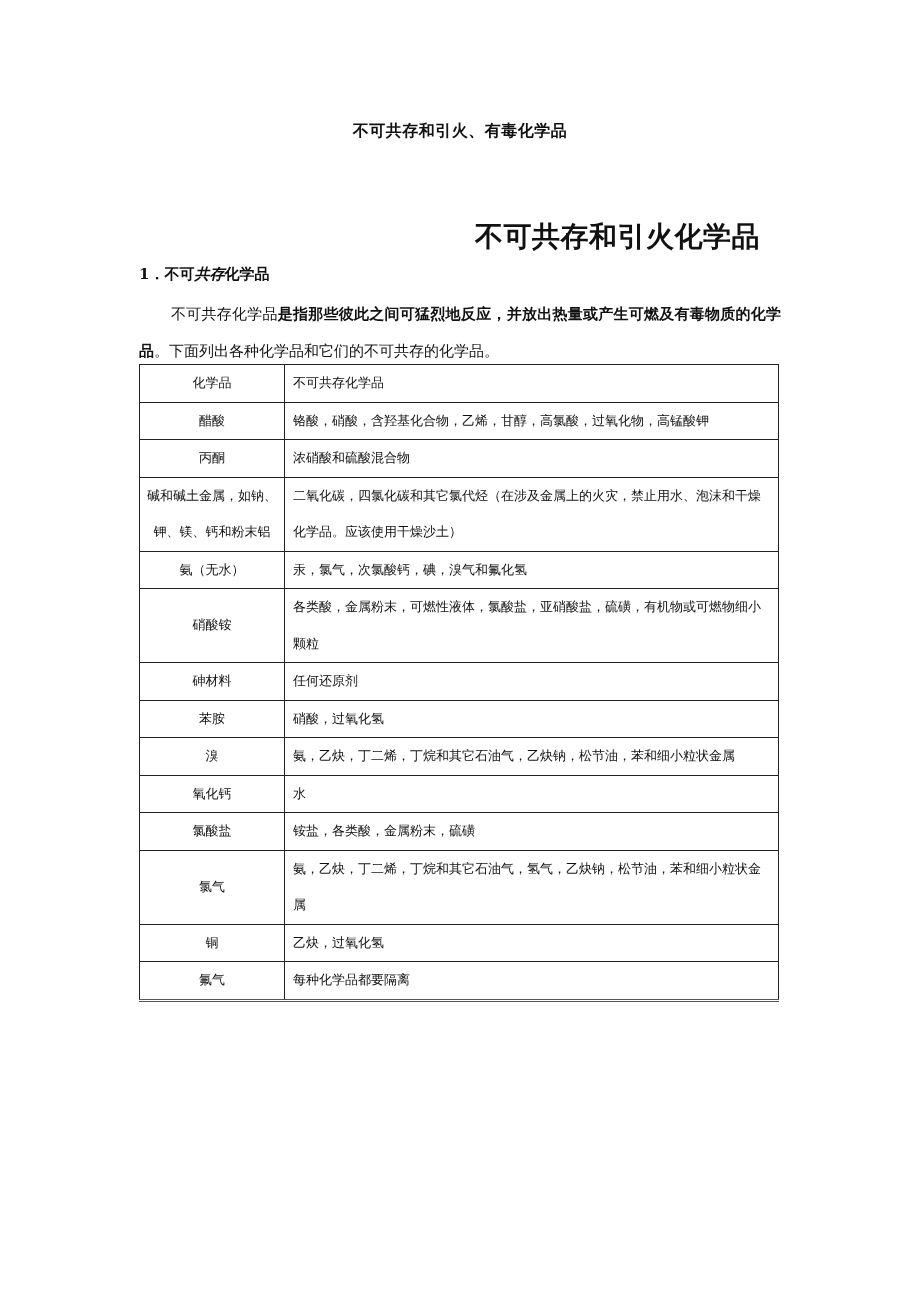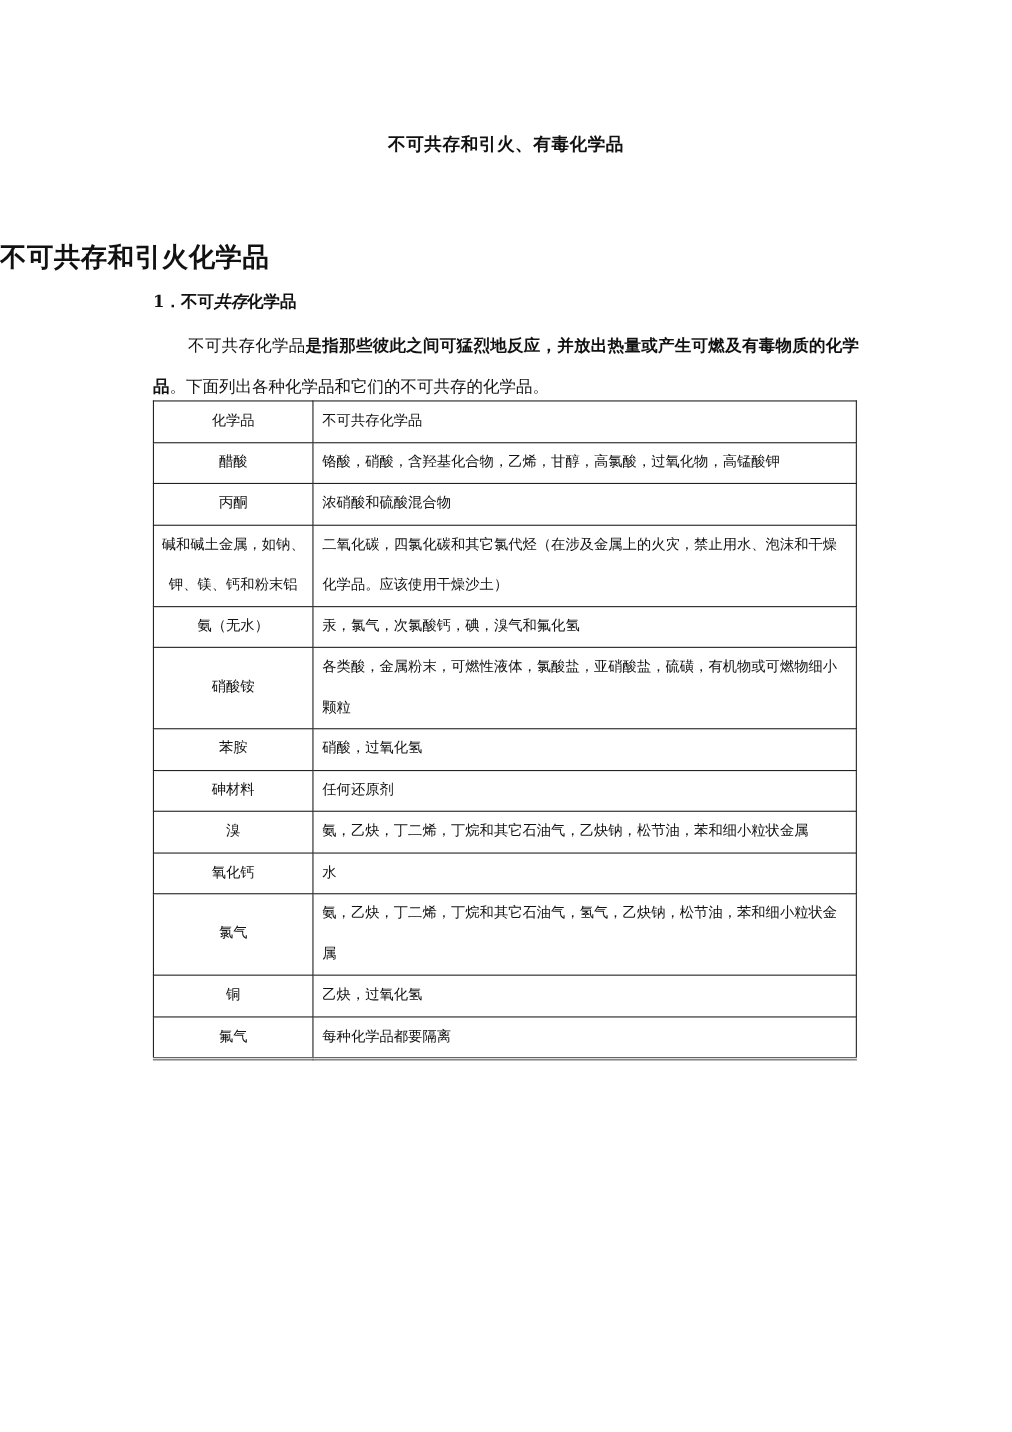--- a/index.html
+++ b/index.html
@@ -24,23 +24,23 @@
       font-family: "DejaVu Sans", "Liberation Sans", sans-serif;
       font-size: 16px;
       font-weight: bold;
       letter-spacing: 0.5px;
     }
     .title-sub {
       position: absolute;
       top: 218px;
       left: 0;
       width: 760px;
-      text-align: left;
+      text-align: right;
       font-family: "DejaVu Sans", "Liberation Sans", sans-serif;
-      font-size: 24px;
+      font-size: 28px;
       font-weight: bold;
       letter-spacing: 0.5px;
     }
     .section-heading {
       position: absolute;
       top: 265px;
       left: 139px;
       font-size: 15px;
       font-weight: bold;
       font-family: "DejaVu Sans", "Liberation Sans", sans-serif;
@@ -127,34 +127,38 @@
       </tr>
       <tr>
         <td class="c1">氨（无水）</td>
         <td class="c2">汞，氯气，次氯酸钙，碘，溴气和氟化氢</td>
       </tr>
       <tr>
         <td class="c1">硝酸铵</td>
         <td class="c2">各类酸，金属粉末，可燃性液体，氯酸盐，亚硝酸盐，硫磺，有机物或可燃物细小颗粒</td>
       </tr>
       <tr>
+        <td class="c1">砷材料</td>
+        <td class="c2">任何还原剂</td>
+      </tr>
+      <tr>
         <td class="c1">苯胺</td>
         <td class="c2">硝酸，过氧化氢</td>
-      </tr>
-      <tr>
-        <td class="c1">砷材料</td>
-        <td class="c2">任何还原剂</td>
       </tr>
       <tr>
         <td class="c1">溴</td>
         <td class="c2">氨，乙炔，丁二烯，丁烷和其它石油气，乙炔钠，松节油，苯和细小粒状金属</td>
       </tr>
       <tr>
         <td class="c1">氧化钙</td>
         <td class="c2">水</td>
+      </tr>
+      <tr>
+        <td class="c1">氯酸盐</td>
+        <td class="c2">铵盐，各类酸，金属粉末，硫磺</td>
       </tr>
       <tr>
         <td class="c1">氯气</td>
         <td class="c2">氨，乙炔，丁二烯，丁烷和其它石油气，氢气，乙炔钠，松节油，苯和细小粒状金属</td>
       </tr>
       <tr>
         <td class="c1">铜</td>
         <td class="c2">乙炔，过氧化氢</td>
       </tr>
       <tr>

